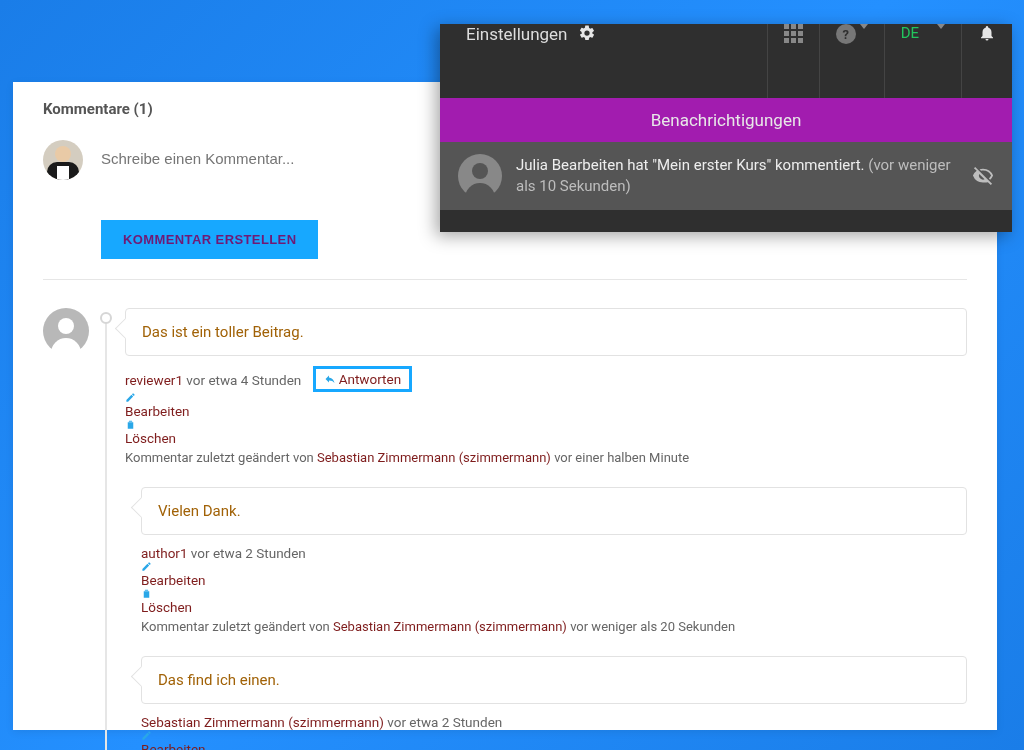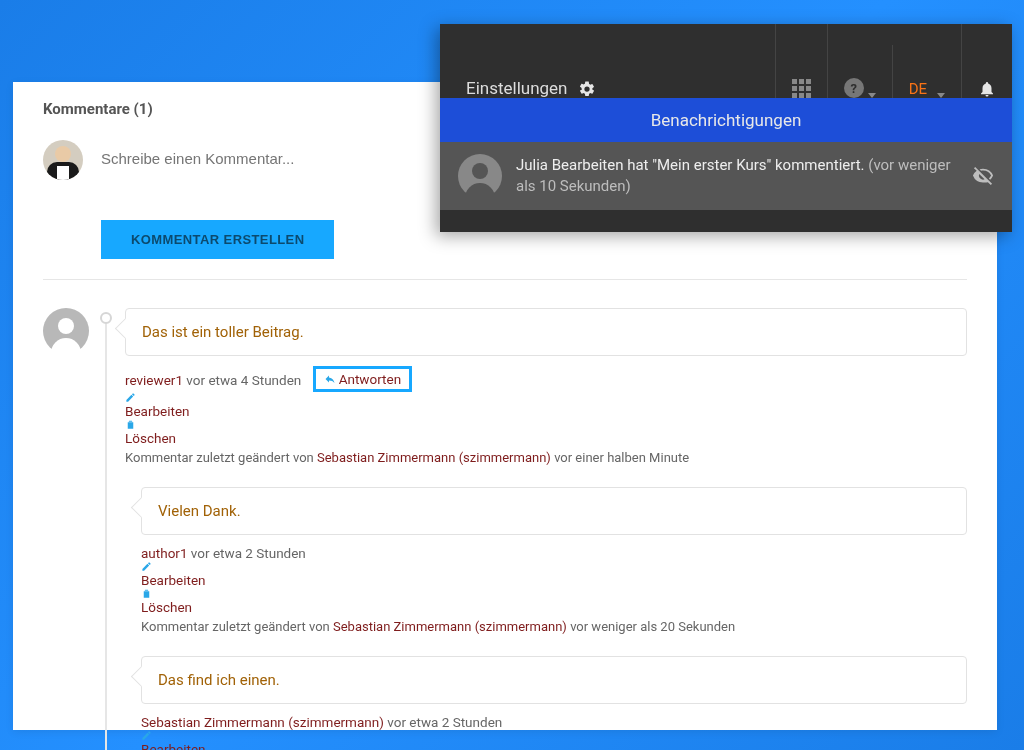--- a/index.html
+++ b/index.html
@@ -40,23 +40,23 @@
     flex: 1;
     border: none;
     font-size: 15px;
     color: #999;
     padding: 10px 0;
     outline: none;
   }
   .compose-actions { margin-left: 58px; margin-top: 40px; margin-bottom: 20px;}
   .btn-primary {
     background: #17a8ff;
-    color: #0c4a6e;
+    color: #701a75;
     border: none;
-    padding: 12px 30px;
+    padding: 12px 22px;
     font-size: 13px;
     font-weight: 700;
     letter-spacing: 0.4px;
     cursor: pointer;
   }
   .hr { border:none; border-top:1px solid #e6e6e6; margin: 12px 0 28px 0;}
   .comment-block { display:flex; gap:18px; }
   .avatar-ph {
     width: 46px; height:46px; border-radius:50%; background:#b8b8b8;
     position:relative; flex-shrink:0;
@@ -88,31 +88,31 @@
 
   
   .topbar {
     position:absolute; top:24px; right:12px; width:572px; height:208px;
     background:#2f2f2f; color:#ddd; box-shadow:-4px 4px 16px rgba(0,0,0,.35);
     font-size:15px;
   }
   .topbar-row{
     height:74px; display:flex; align-items:stretch;
   }
-  .tb-cell{display:flex;align-items:flex-end;justify-content:center;border-left:1px solid #444;padding:0 16px;}
+  .tb-cell{display:flex;align-items:flex-start;justify-content:center;border-left:1px solid #444;padding:0 16px;}
   .tb-cell:first-child{border-left:none;flex:1;justify-content:flex-start;padding-left:26px;gap:10px;font-size:17px;}
-  .tb-lang{gap:6px;color:#f97316;margin-top:21px;}
+  .tb-lang{gap:14px;color:#22c55e;}
   .gear{width:18px;height:18px;}
   .apps-icon{display:grid;grid-template-columns:repeat(3,5px);grid-template-rows:repeat(3,5px);gap:2px;}
   .apps-icon span{background:#888;width:5px;height:5px;}
   .help-icon{width:20px;height:20px;border-radius:50%;background:#777;color:#2f2f2f;display:flex;align-items:center;justify-content:center;font-weight:700;font-size:13px;}
   .caret{width:0;height:0;border-left:4px solid transparent;border-right:4px solid transparent;border-top:5px solid #888;margin-left:4px;}
   .bell{width:18px;height:18px;}
 
-  .notif-head{background:#1d4ed8;text-align:center;padding:12px 0;font-size:17px;color:#e8e8e8;}
+  .notif-head{background:#a21caf;text-align:center;padding:12px 0;font-size:17px;color:#e8e8e8;}
   .notif-item{display:flex;align-items:center;gap:14px;padding:12px 18px;background:#555;}
   .notif-item .avatar-ph{width:44px;height:44px;background:#888;}
   .notif-item .avatar-ph::before{background:#555;top:9px;left:14px;}
   .notif-item .avatar-ph::after{background:#555;left:7px;width:30px;height:15px;}
   .notif-text{flex:1;font-size:15px;color:#eee;line-height:1.4;}
   .notif-text .muted{color:#bdbdbd;}
   .eye-off{width:22px;height:22px;}
   svg{display:block;}
 </style>
 </head>

